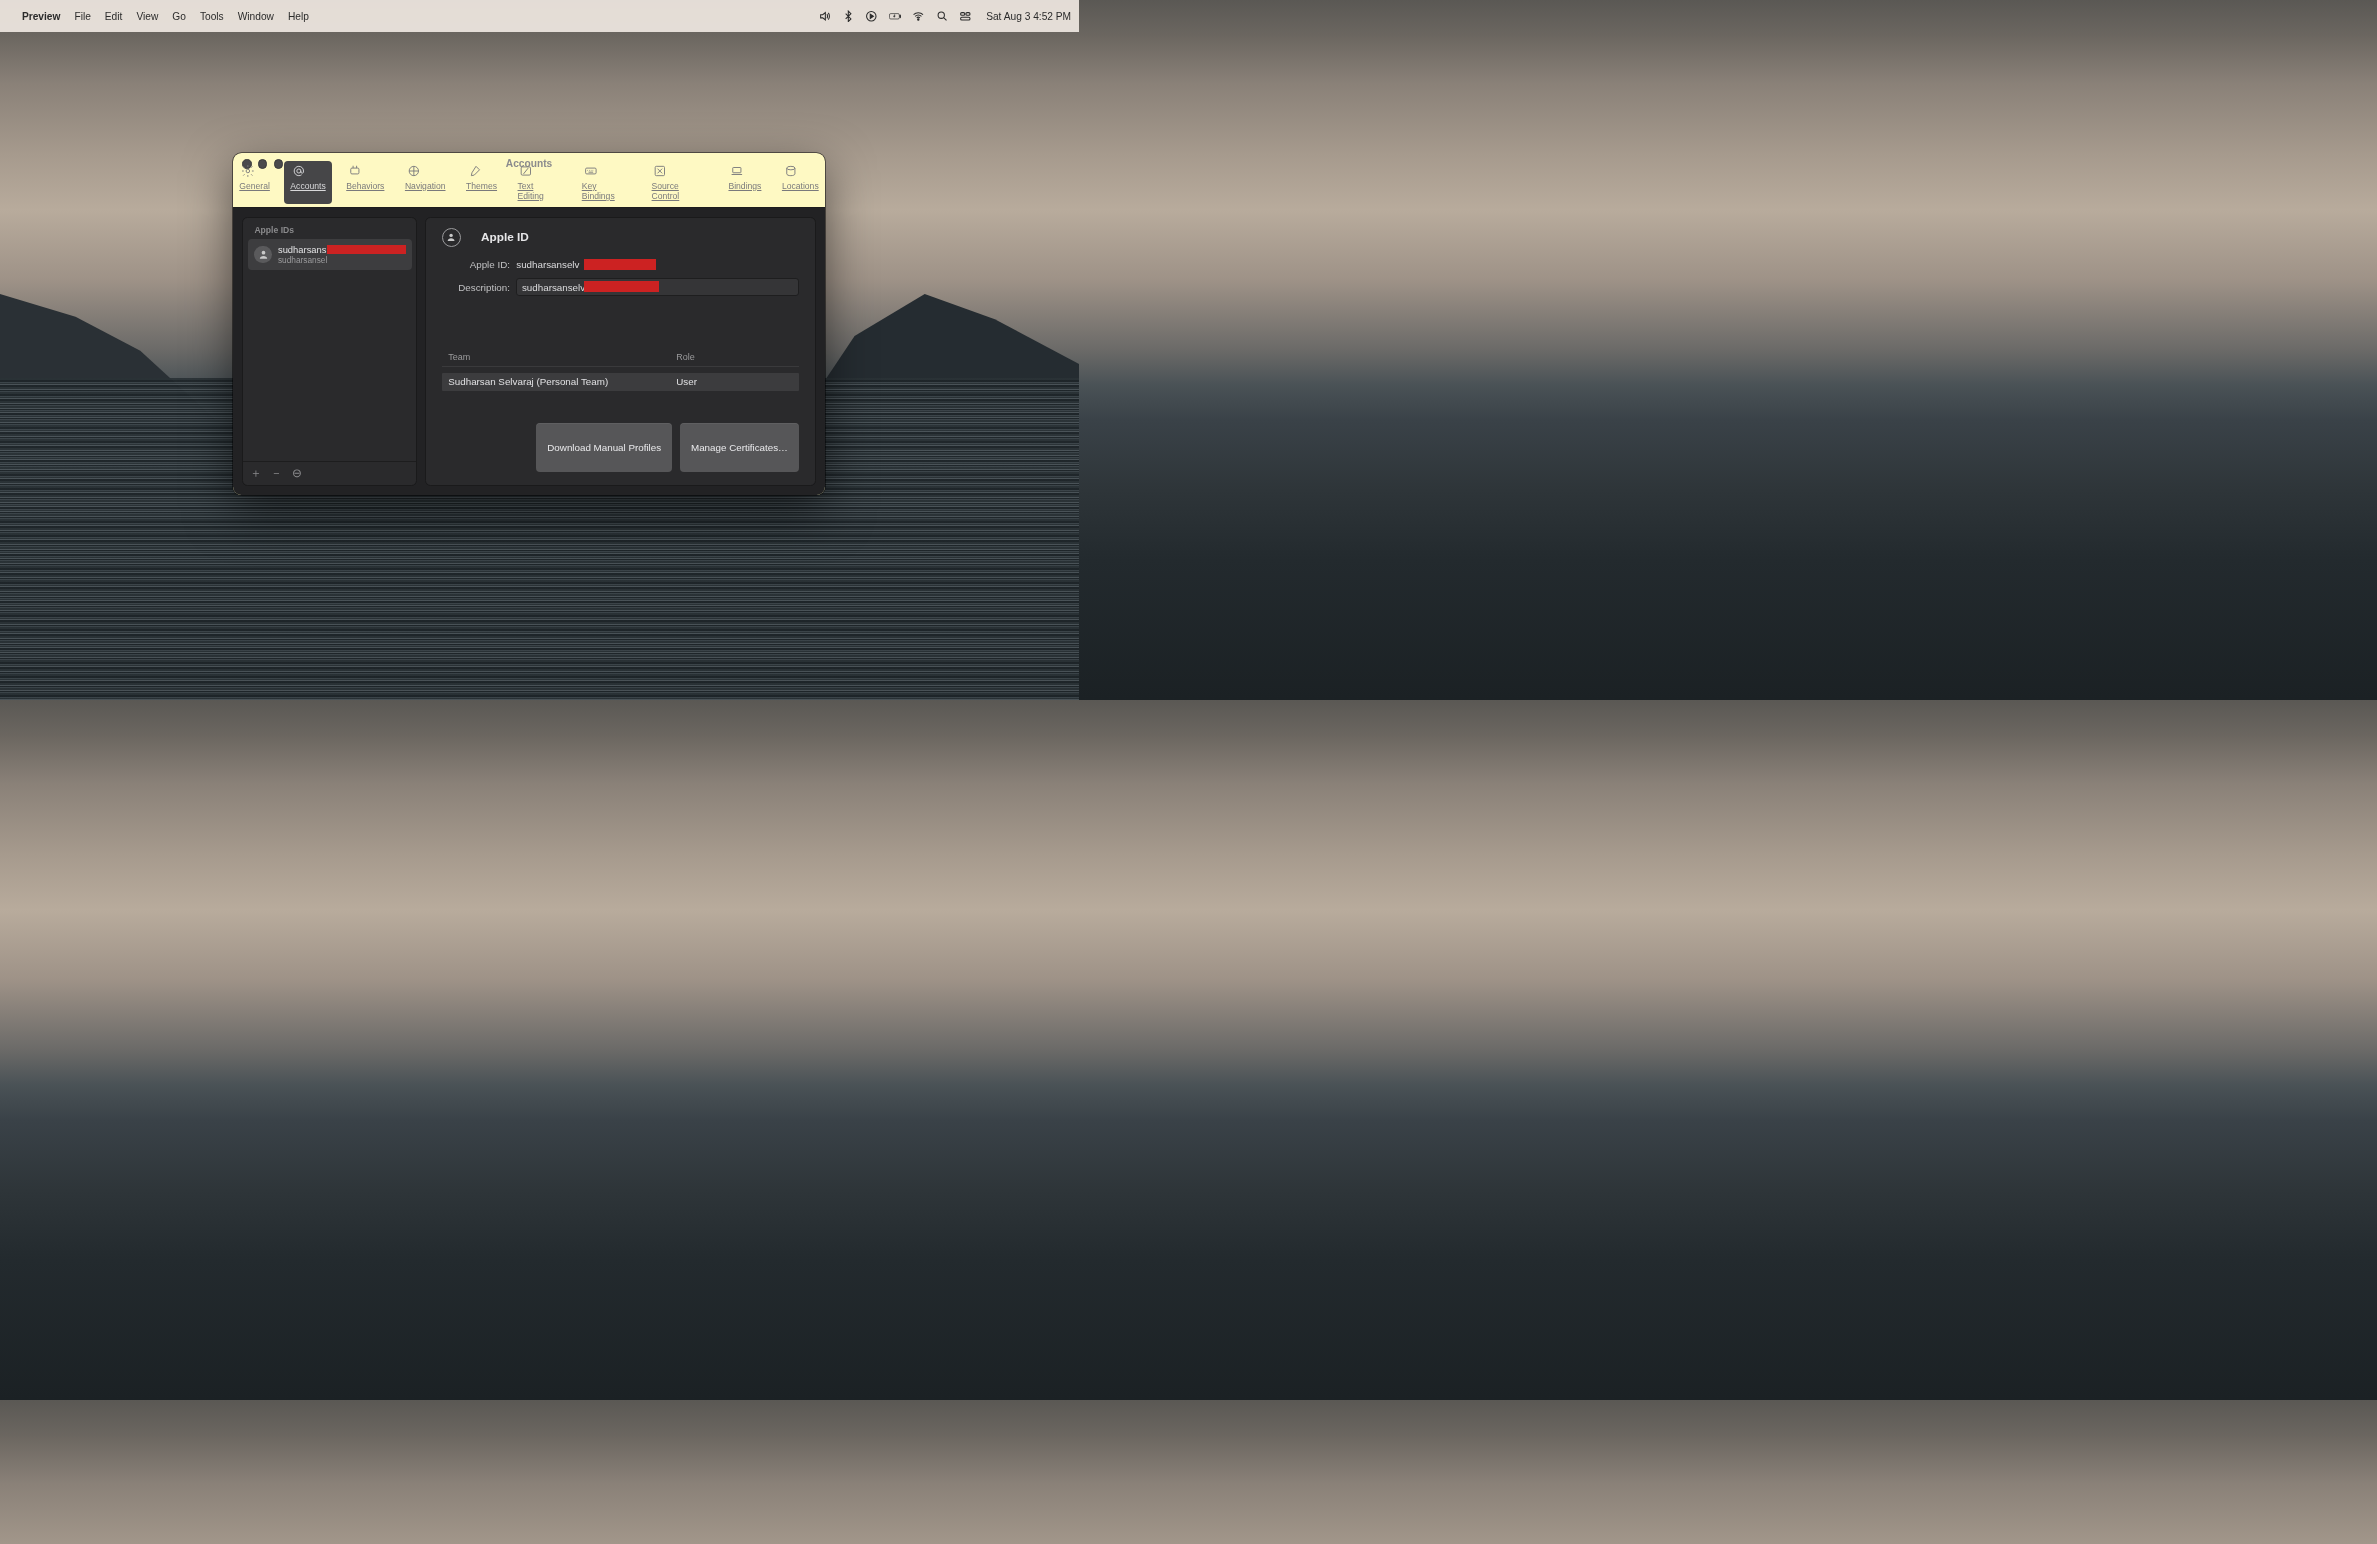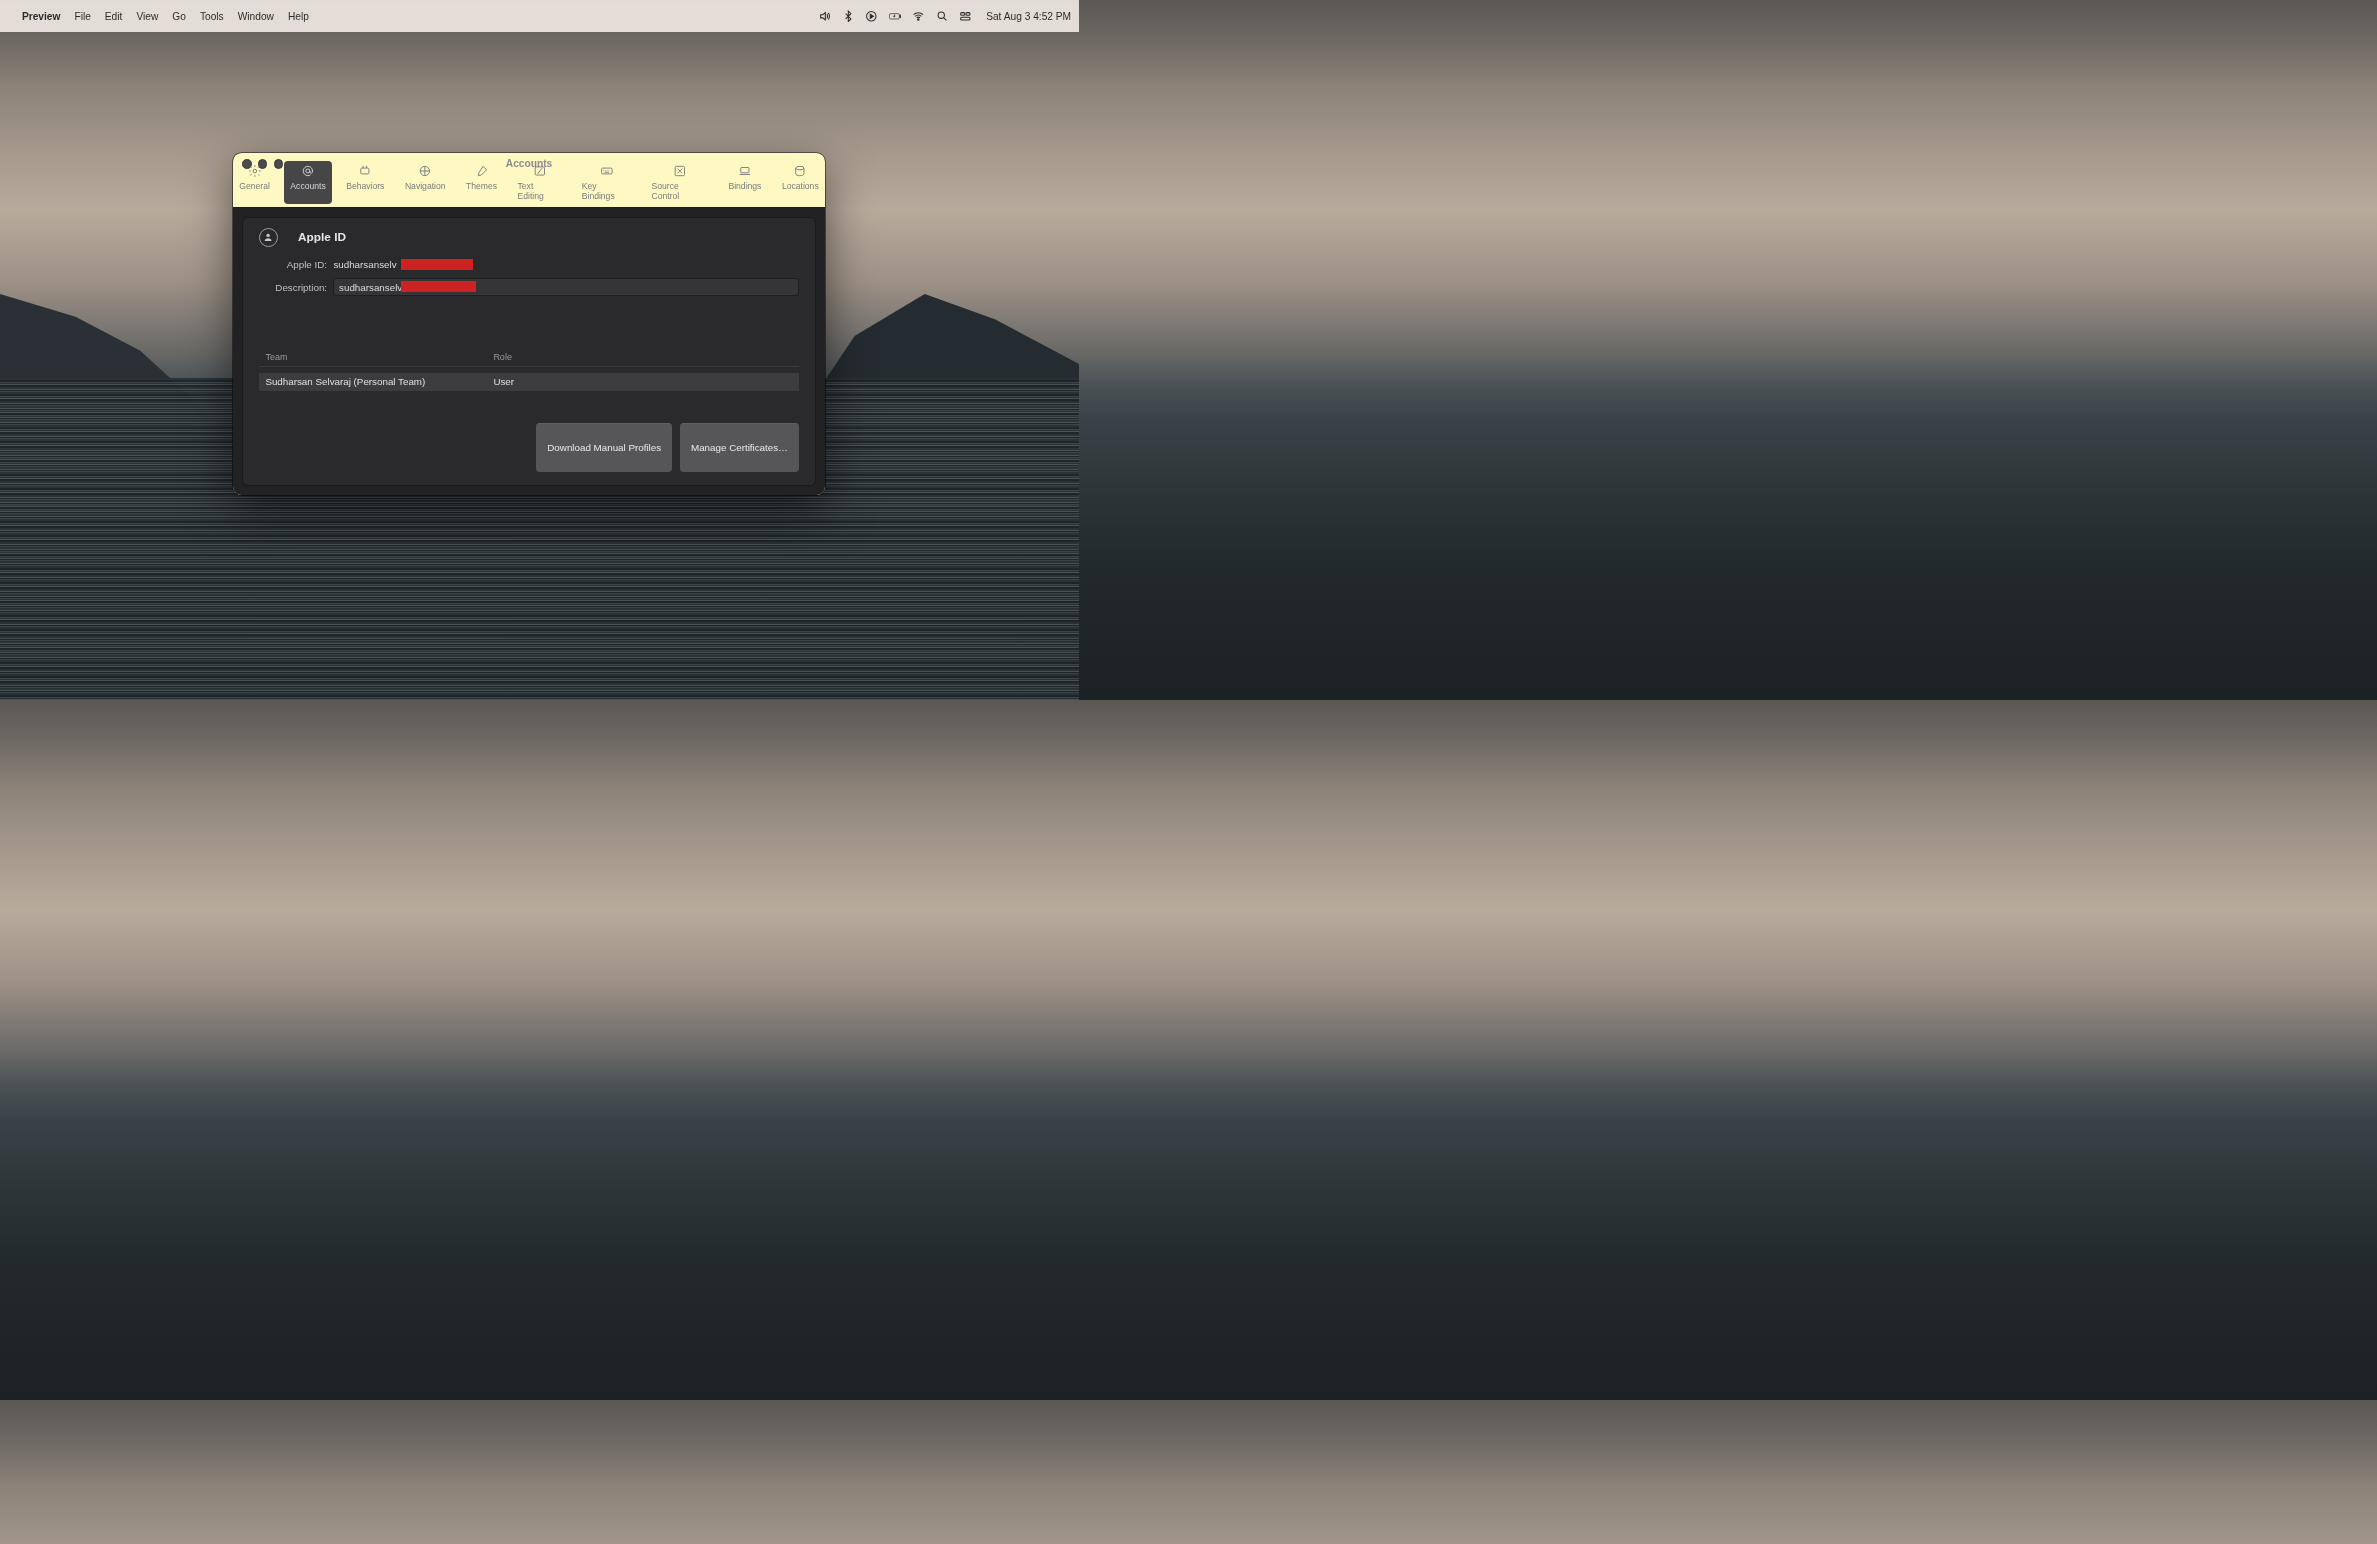--- a/index.html
+++ b/index.html
@@ -57,21 +57,21 @@
       overflow: hidden;
     }
     .titlebar {
       height: 55px; position: relative;
       border-bottom: 0.8px solid #1d1d1e;
     }
     .traffic { position: absolute; top: 6.3px; left: 9.4px; display: flex; gap: 6.3px; }
     .traffic .dot { width: 9.4px; height: 9.4px; border-radius: 50%; background: #4a4a4c; border:0.8px solid #3a3a3c; }
     .wtitle { position: absolute; top: 4.7px; left:0; right:0; text-align:center; font-size: 10.2px; font-weight:600; color:#8b8b8d; }
     .toolbar { position:absolute; bottom:3.1px; left:0; right:0; display:flex; justify-content:center; gap:7.9px; }
-    .tbitem { display:flex; flex-direction:column; align-items:center; gap:2.4px; padding:3.1px 6.3px; border-radius:3.9px; color:#7a7a7c; cursor:default; }
+    .tbitem { display:flex; flex-direction:column; align-items:flex-start; gap:2.4px; padding:3.1px 6.3px; border-radius:3.9px; color:#7a7a7c; cursor:default;text-decoration:underline; }
     .tbitem.active { background:#464648; color:#d8d8da; }
     .tbitem .ticon { width:17.3px; height:14px; display:flex; align-items:center; justify-content:center; }
     .tbitem .ticon svg { width:15.7px; height:14px; }
     .tbitem .tlabel { font-size:8.6px; }
 
     .body { flex:1; display:flex; gap:7.9px; padding:9.4px; background:#222224; }
     .sidebar {
       width:175px; background:#2a2a2c; border-radius:5.5px; display:flex; flex-direction:column;
       border:0.8px solid #1a1a1b;
     }
@@ -282,20 +282,41 @@
               <ellipse cx="12" cy="7" rx="7" ry="3"></ellipse>
               <path d="M5 7v10c0 1.7 3.1 3 7 3s7-1.3 7-3V7"></path>
             </svg>
           </span>
         <span class="tlabel">Locations</span>
       </div>
     </div>
   </div>
 
   <div class="body">
+    <div class="sidebar">
+      <div class="sh">Apple IDs</div>
+      <div class="account-row">
+        <div class="avatar">
+          <svg viewBox="0 0 24 24" fill="#c9c9c9">
+              <circle cx="12" cy="8" r="4"></circle>
+              <path d="M4 21c0-4 4-6 8-6s8 2 8 6"></path>
+            </svg>
+        </div>
+        <div class="lines">
+          <div class="line1">sudharsans</div>
+          <div class="line2">sudharsansel</div>
+          <div class="redact1"></div>
+        </div>
+      </div>
+      <div class="sidebar-foot">
+        <span>＋</span>
+        <span>－</span>
+        <span>⊖</span>
+      </div>
+    </div>
 
     <div class="detail">
       <div class="detail-h">
         <div class="avatar">
           <svg viewBox="0 0 24 24" fill="#c9c9c9">
               <circle cx="12" cy="8" r="4"></circle>
               <path d="M4 21c0-4 4-6 8-6s8 2 8 6"></path>
             </svg>
         </div>
         <div class="title">Apple ID</div>

